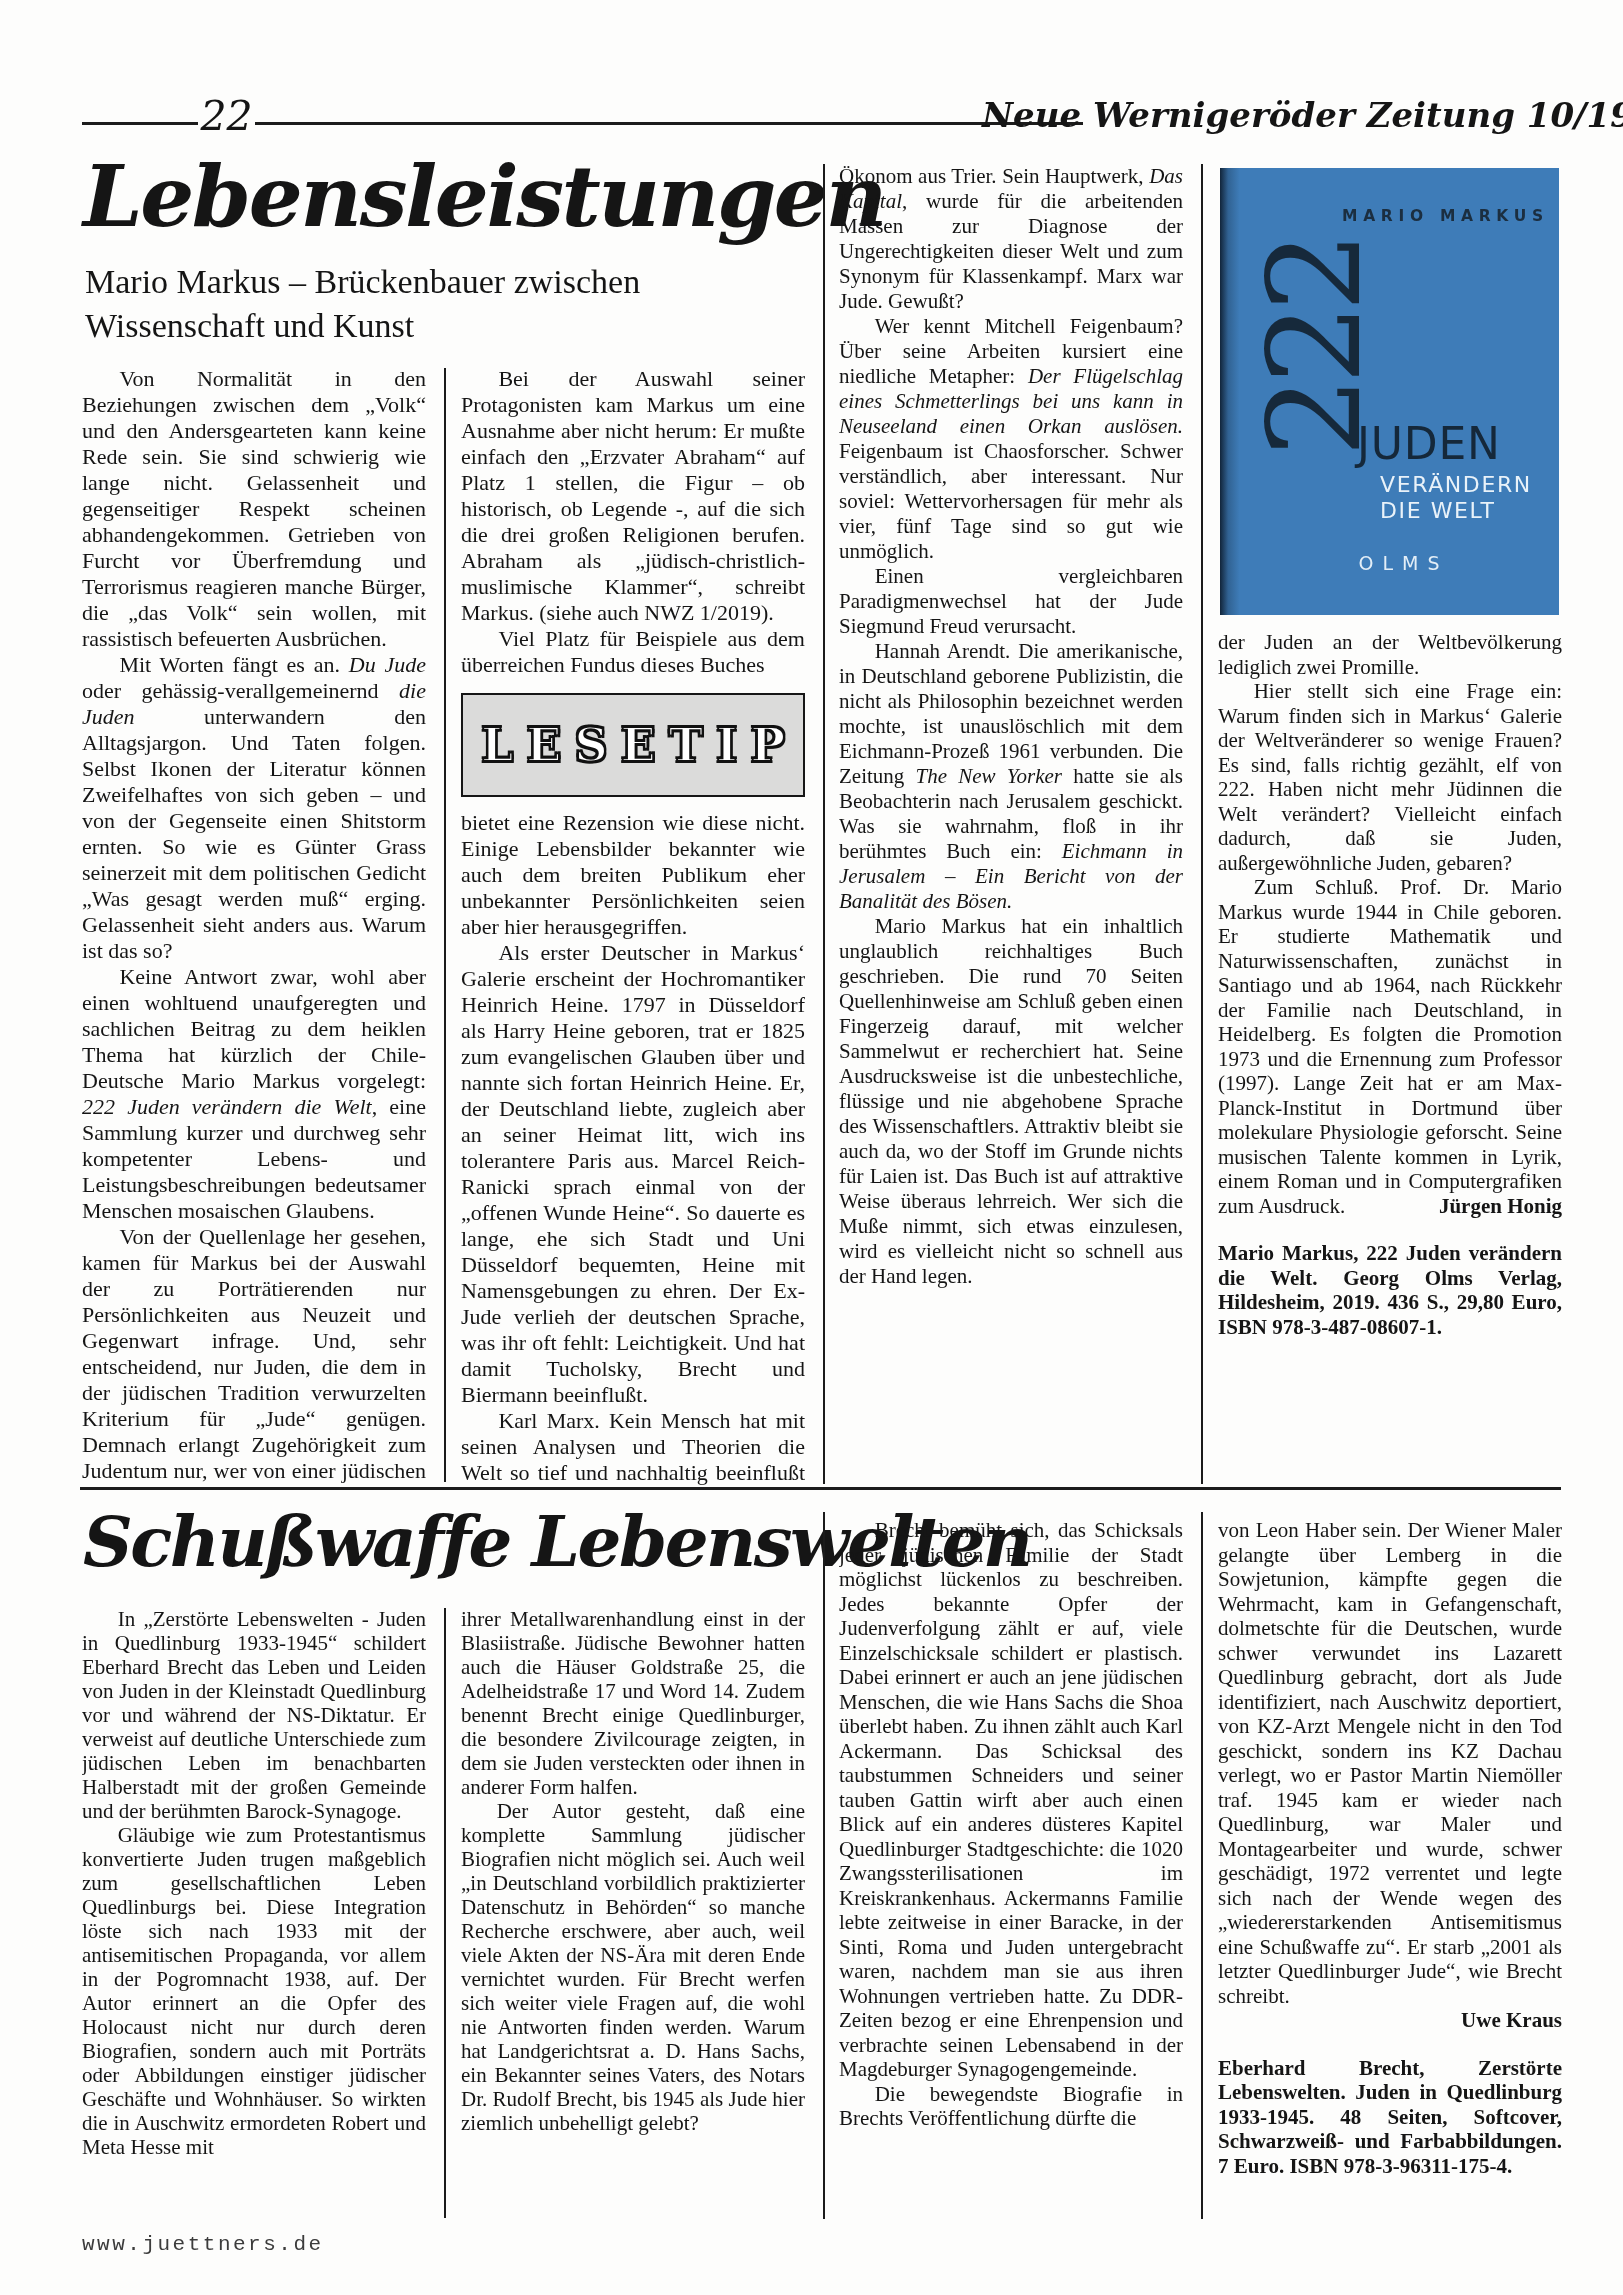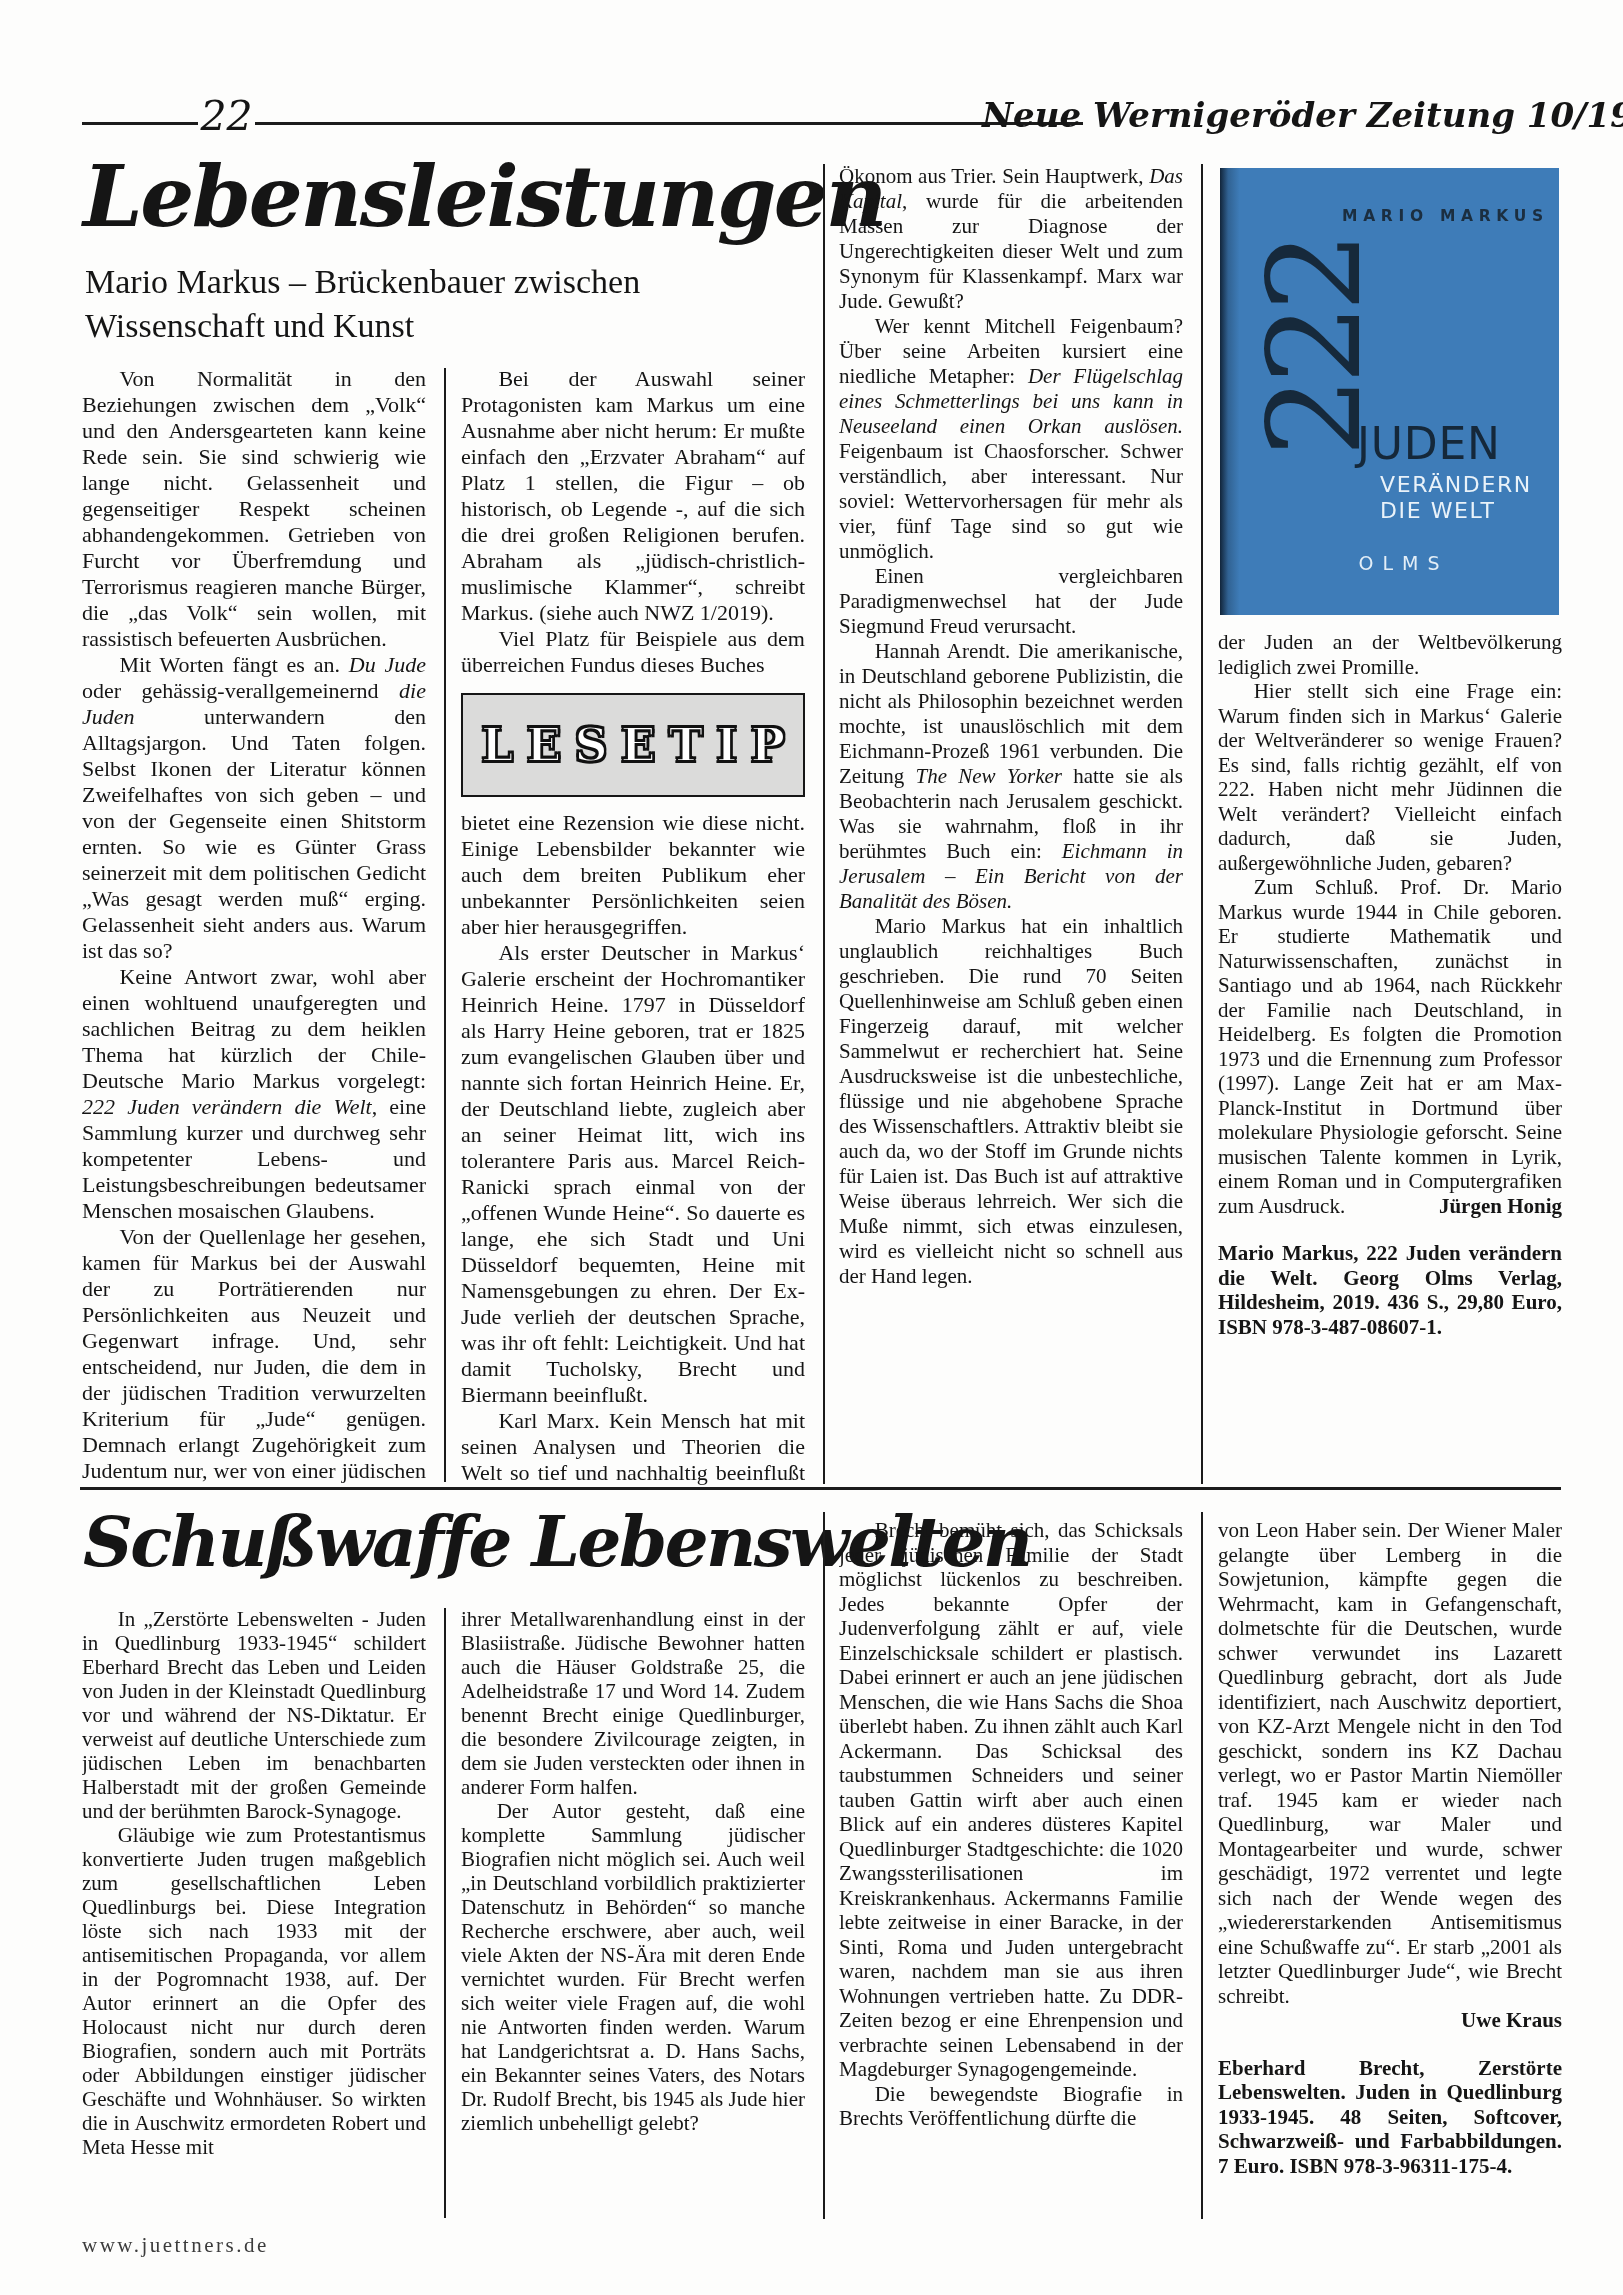--- a/index.html
+++ b/index.html
@@ -90,21 +90,21 @@
   #cover-sub1{top:304px;}
   #cover-sub2{top:330px;}
   #cover-publisher{
     position:absolute; left:110px; top:384px; width:147px; text-align:center;
     font-family:"DejaVu Sans", sans-serif; font-size:19px; letter-spacing:9px;
     color:#e3eef7;
   }
   
   #footer-url{
     position:absolute; left:82px; top:2233px;
-    font-family:Liberation Serif, serif; font-size:21px; letter-spacing:2.5px;
+    font-family:Liberation Mono, monospace; font-size:21px; letter-spacing:2.5px;
     color:#3c3c3c;
   }
 </style>
 </head>
 <body>
 
 <div id="page">
 
   <div class="hrule" style="left:82px; top:122px; width:116px; height:2.5px;"></div>
   <div id="page-number">22</div>

